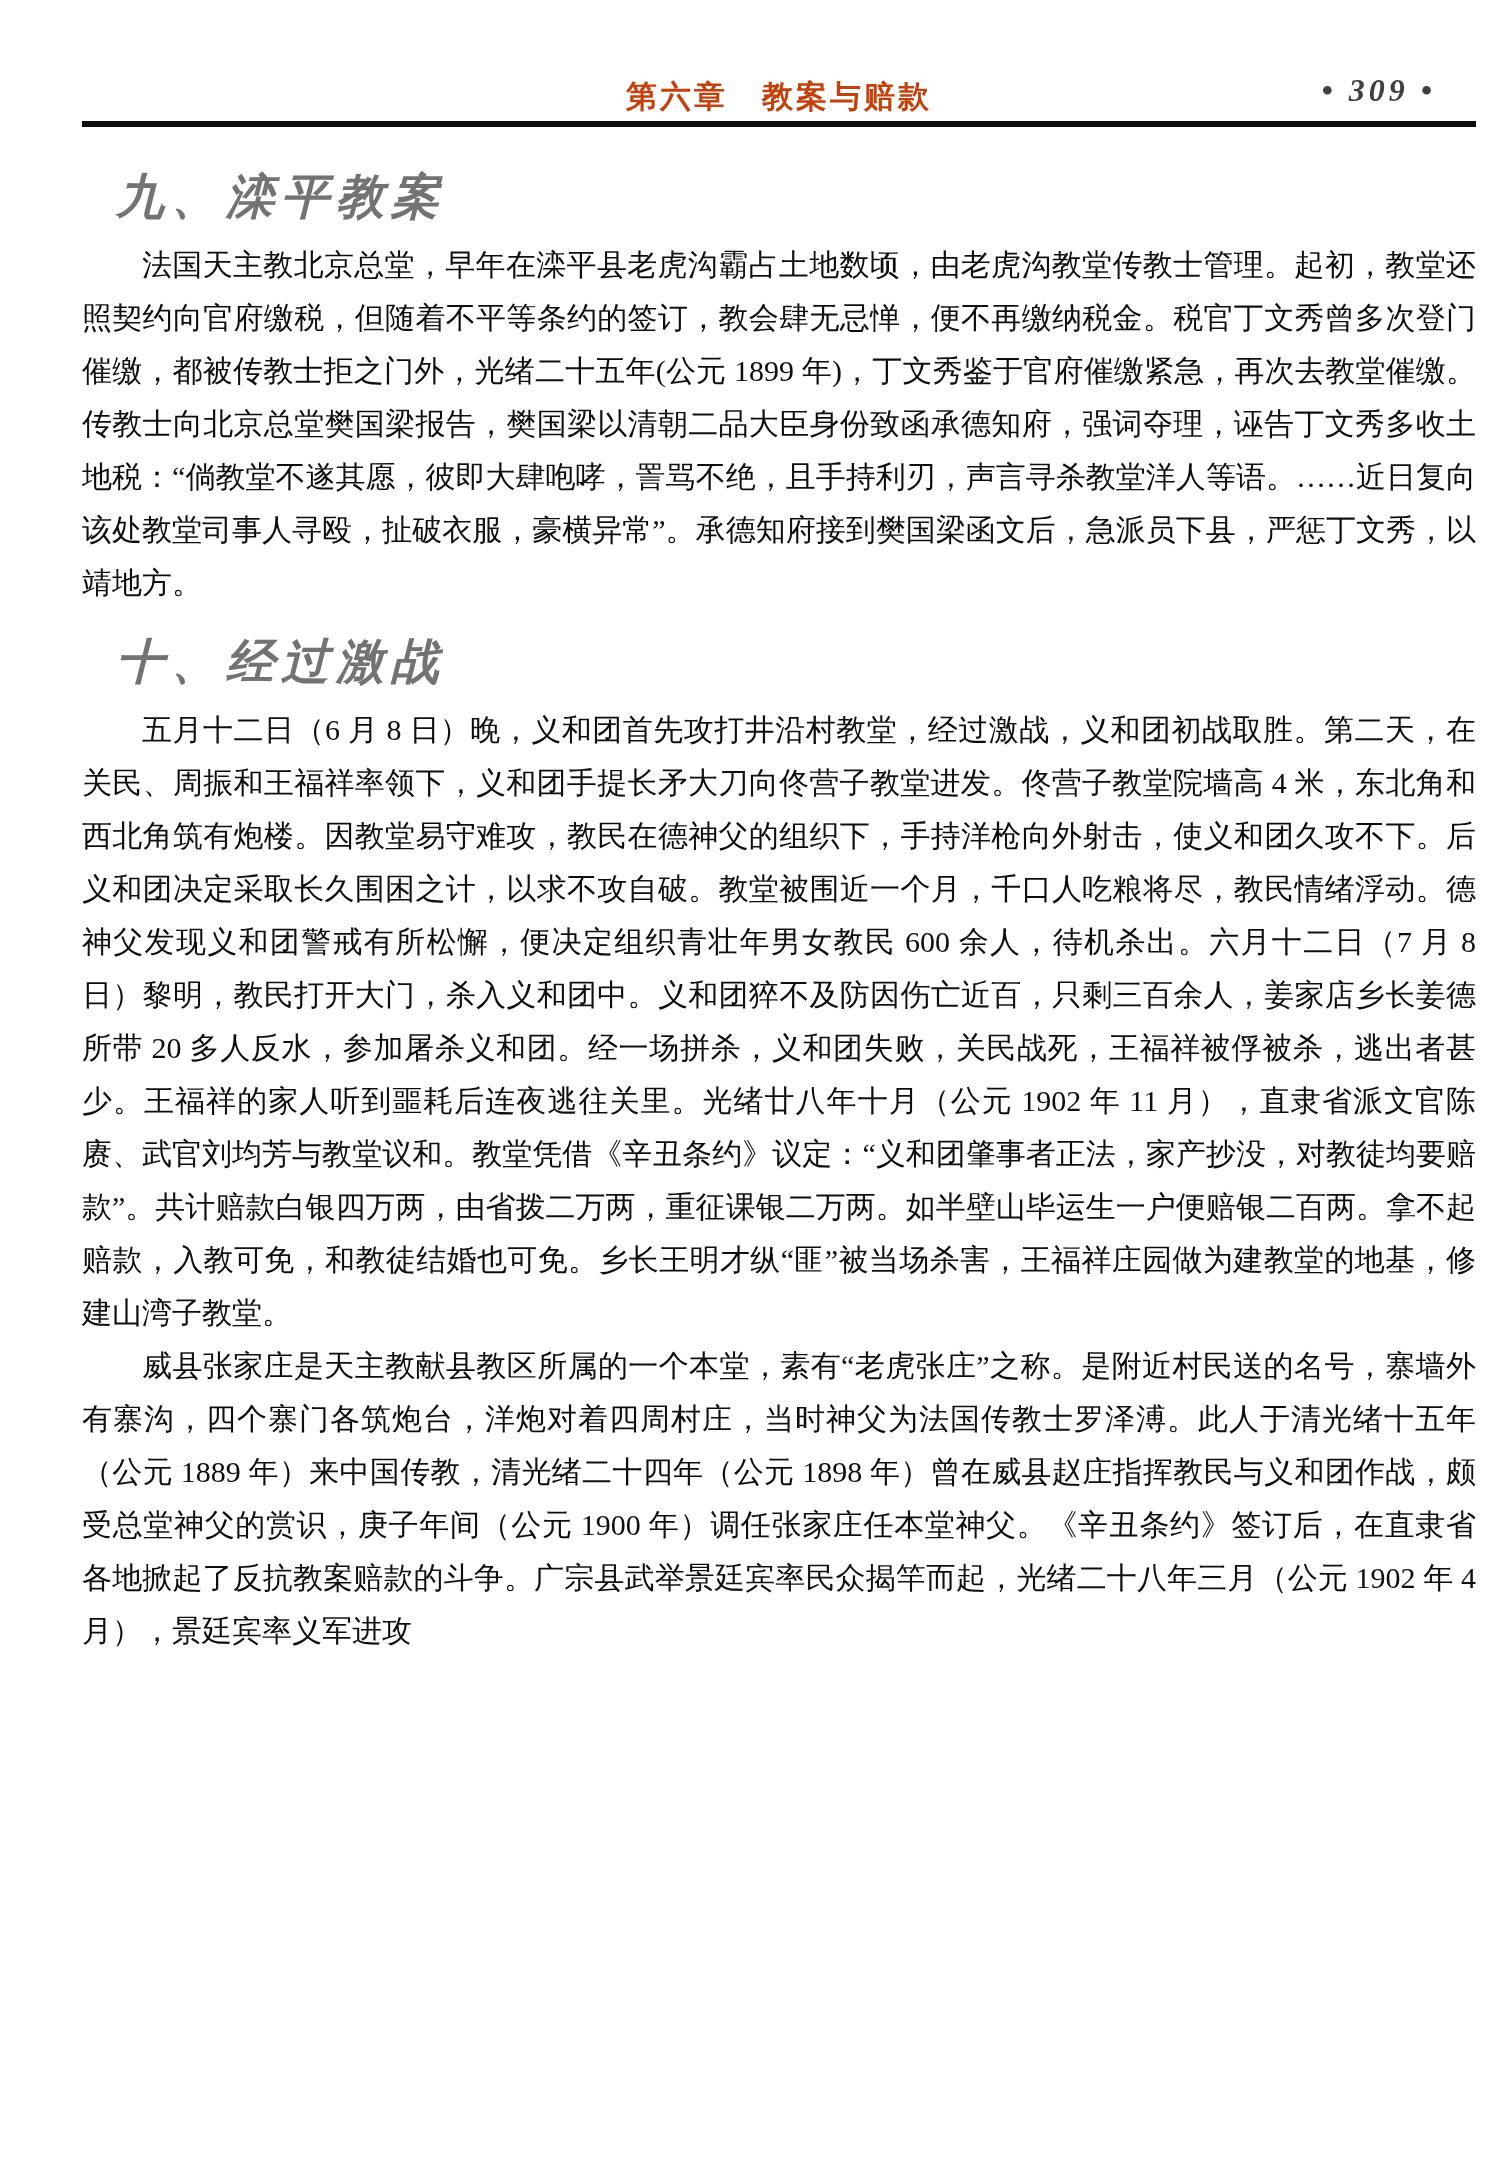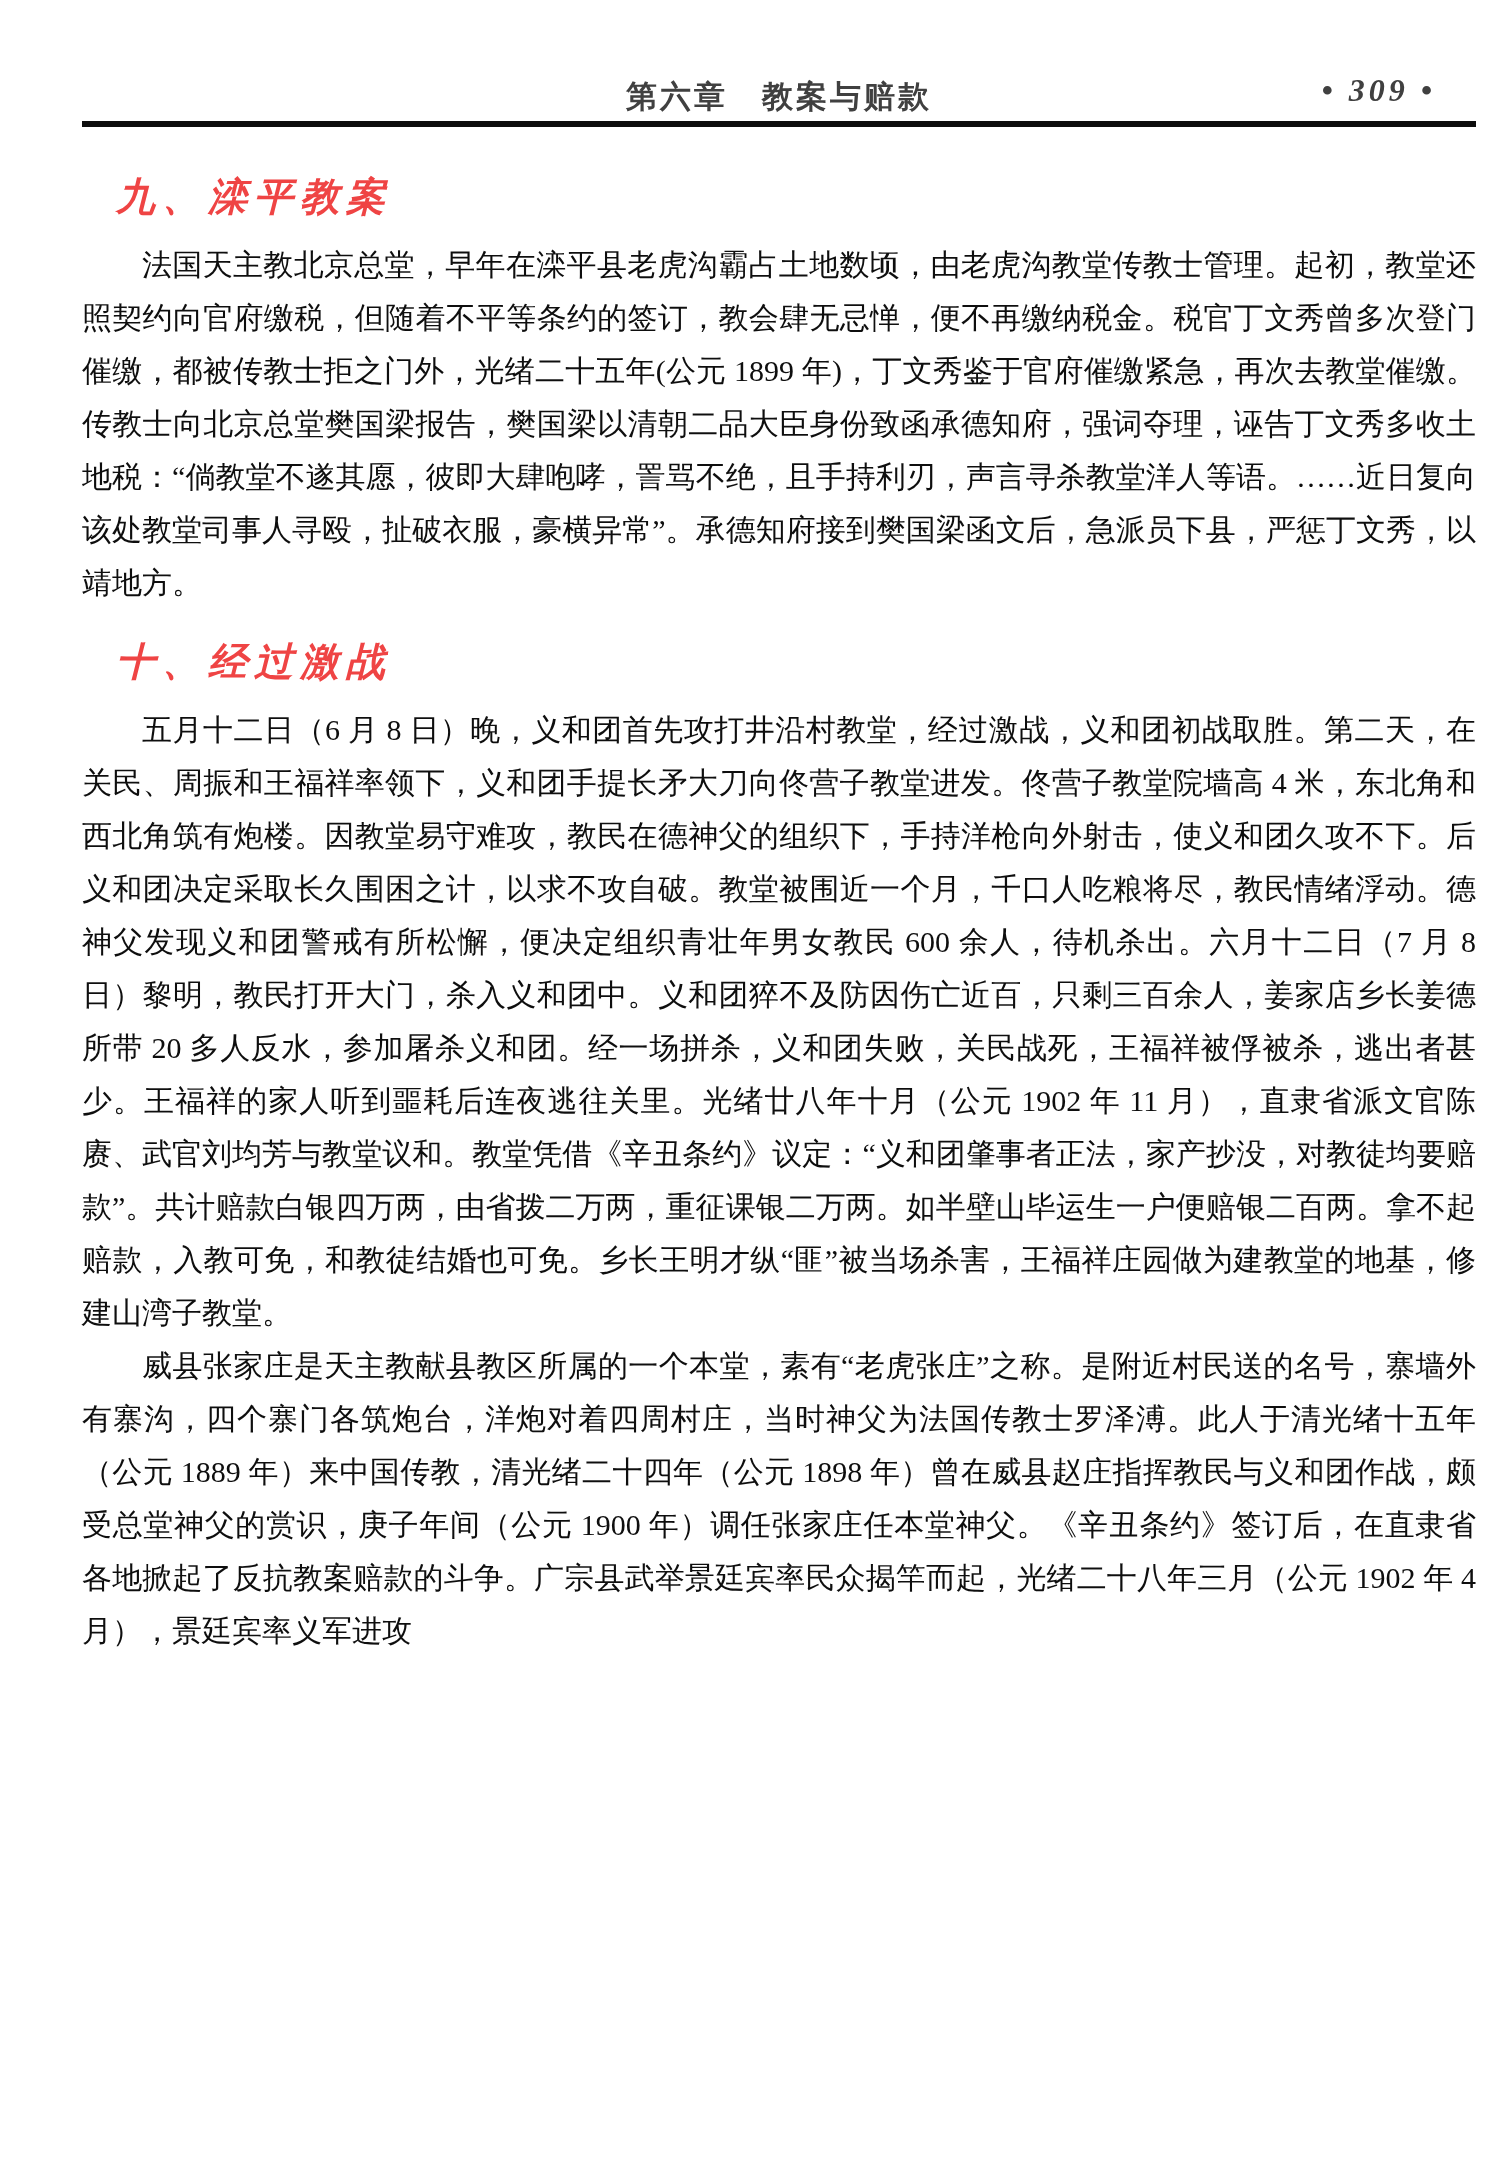--- a/index.html
+++ b/index.html
@@ -27,21 +27,21 @@
   .chapter-title {
     position: absolute;
     left: 0;
     right: 0;
     top: 6px;
     text-align: center;
     font-family: "Liberation Sans", sans-serif;
     font-weight: 700;
     font-size: 31px;
     letter-spacing: 3px;
-    color: #404040;
+    color: #c2410c;
   }
   .page-number {
     position: absolute;
     right: 40px;
     top: 2px;
     font-family: "Liberation Serif", serif;
     font-weight: 600;
     font-size: 32px;
     letter-spacing: 4px;
     color: #404040;
@@ -60,24 +60,24 @@
     position: absolute;
     top: 148px;
     left: 82px;
     width: 1394px;
   }
   .section { margin: 0; }
   .section-heading {
     font-family: "Liberation Serif", serif;
     font-style: italic;
     font-weight: 600;
-    font-size: 39px;
+    font-size: 48px;
     line-height: 46px;
     letter-spacing: 7px;
-    color: #ef4444;
+    color: #737373;
     margin: 30px 0 18px 34px;
   }
   .section:first-child .section-heading { margin-top: 26px; }
   .body-par {
     margin: 0;
     font-size: 30px;
     line-height: 53px;
     text-align: justify;
     text-indent: 2em;
     word-break: normal;

